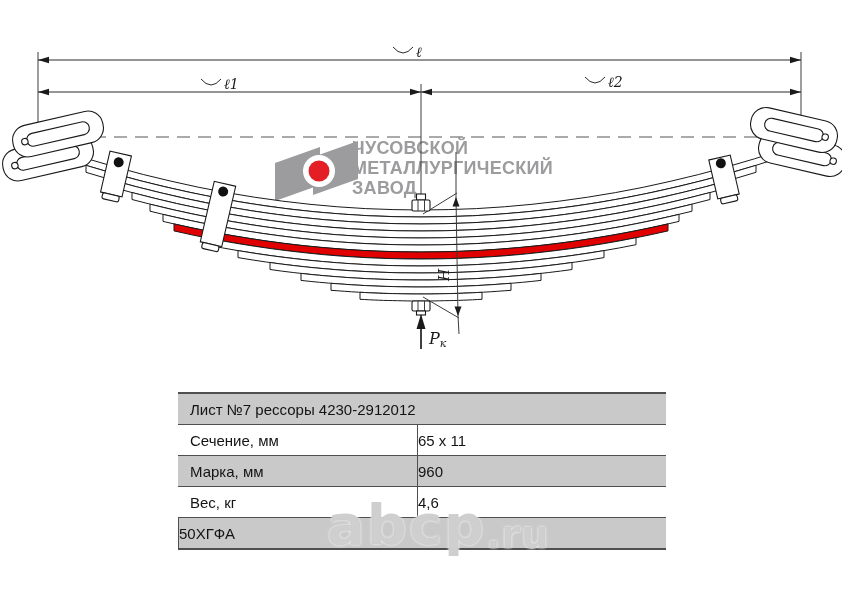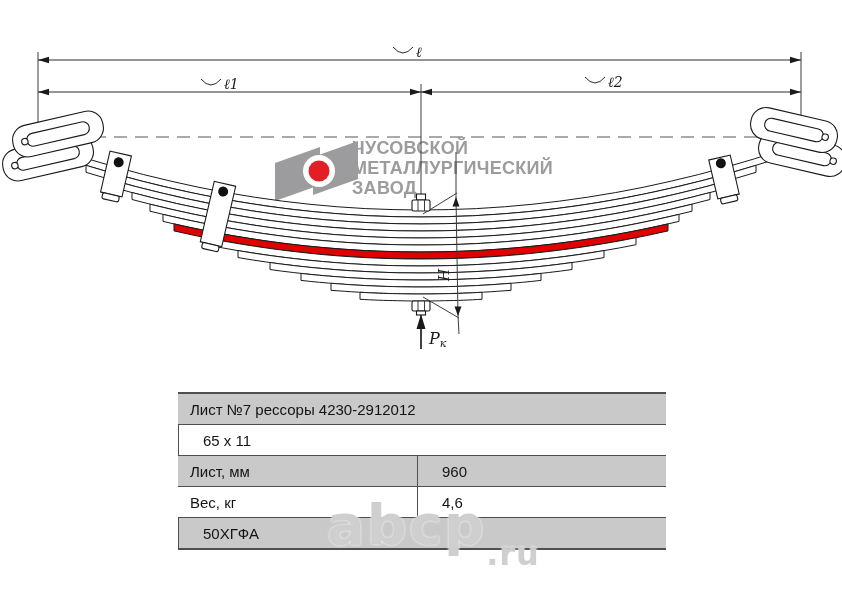--- a/index.html
+++ b/index.html
@@ -22,30 +22,30 @@
          color:#e02a21;letter-spacing:.1px;}
   .tbl{position:absolute;left:178px;top:392px;width:488px;
        border-top:2px solid #4f4f4f;border-bottom:2px solid #4f4f4f;
        font-size:15px;color:#141414;}
   .row{display:flex;height:30px;align-items:stretch;border-bottom:1.5px solid #4f4f4f;}
   .row:last-child{border-bottom:none;}
   .row.gray{background:#c9c9c9;}
   .cell{display:flex;align-items:center;}
   .cell.full{padding-left:12px;width:100%;}
   .cell.label{width:239px;padding-left:12px;box-sizing:border-box;}
-  .cell.value{flex:1;padding-left:24px;border-left:1.5px solid #4f4f4f;}
+  .cell.value{flex:1;padding-left:0;border-left:1.5px solid #4f4f4f;}
 
   
   .watermark{position:absolute;left:327px;top:492px;z-index:3;pointer-events:none;
              font-family:"DejaVu Sans",sans-serif;font-weight:bold;
              color:rgba(140,140,140,.42);
              text-shadow:0 0 1px rgba(255,255,255,.95),0 0 3px rgba(255,255,255,.8);
              letter-spacing:2px;white-space:nowrap;}
   .wm-a{font-size:56px;}
-  .wm-b{font-size:32px;position:relative;top:21px;letter-spacing:1px;}
+  .wm-b{font-size:38px;position:relative;top:4px;letter-spacing:1px;}
 </style>
 </head>
 <body>
 
 <div class="stage">
 
   <svg class="drawing" width="842" height="360" viewBox="0 0 842 360">
 
     <g>
       <polygon points="275,163 320,147 320,185 275,201" fill="#9c9c9e"></polygon>
@@ -169,24 +169,25 @@
       <circle cx="32" cy="0" r="3.2" class="draw"></circle>
     </g>
   </svg>
 
 
   <div class="tbl">
     <div class="row gray">
       <div class="cell full">Лист №7 рессоры 4230-2912012</div>
     </div>
     <div class="row">
+      <div class="cell label">Сечение, мм</div>
       <div class="cell value">65 x 11</div>
     </div>
     <div class="row gray">
-      <div class="cell label">Лист, мм</div>
+      <div class="cell label">Марка, мм</div>
       <div class="cell value">960</div>
     </div>
     <div class="row">
       <div class="cell label">Вес, кг</div>
       <div class="cell value">4,6</div>
     </div>
     <div class="row gray">
       <div class="cell value">50ХГФА</div>
     </div>
   </div>

